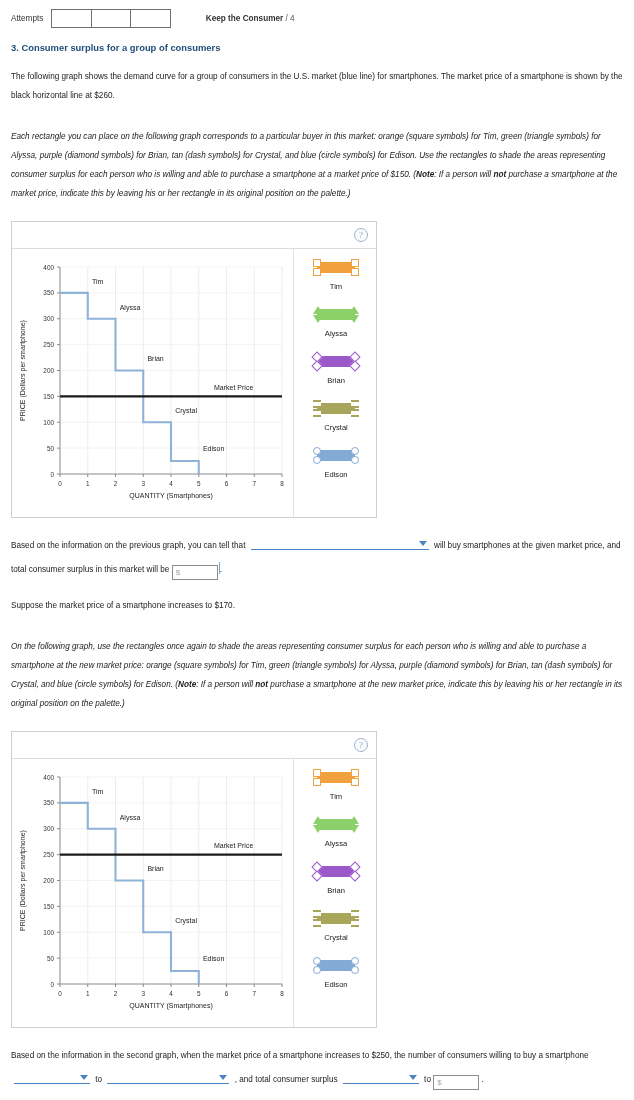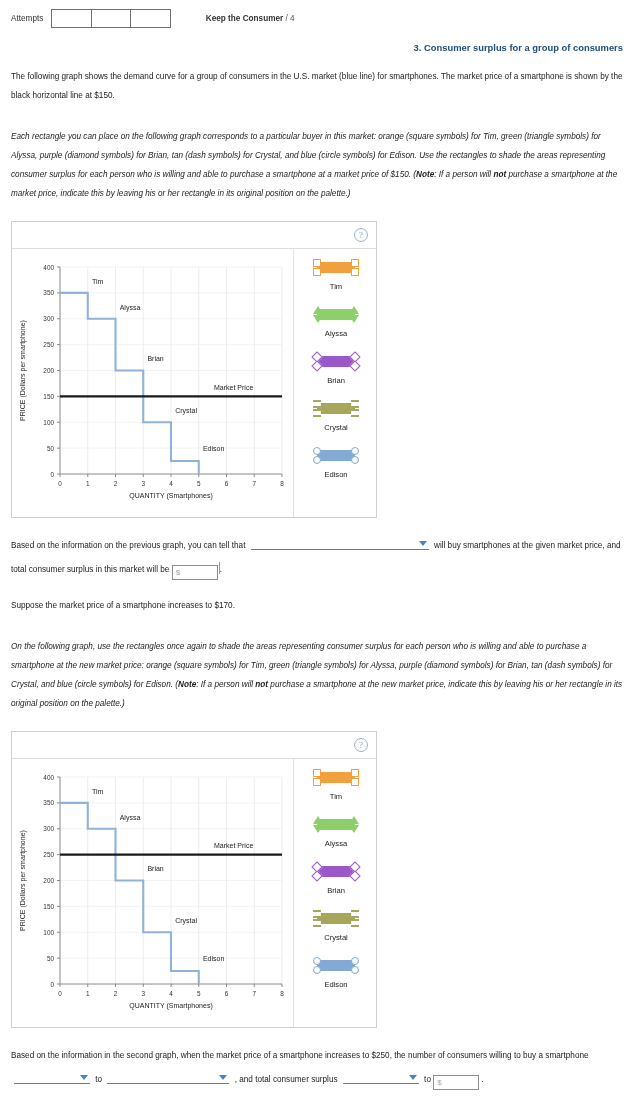--- a/index.html
+++ b/index.html
@@ -39,21 +39,20 @@
   }
   .keep-highest b { font-weight: bold; }
   .keep-highest span.slash { font-weight: normal; color: #555; }
 
   
   .section-heading {
     color: #1f4e79;
     font-weight: bold;
     font-size: 9.4px;
     margin: 12px 0 0 0;
-    text-align: right;
   }
 
   
   p.body-text {
     margin: 14px 0 0 0;
     line-height: 19px;
     font-size: 8.2px;
     color: #222;
   }
   p.italic-text {
@@ -183,21 +182,21 @@
       <span class="attempt-box"></span>
     </span>
     <span class="keep-highest">
       <b>Keep the Consumer</b>
       <span class="slash">/ 4</span>
     </span>
   </div>
 
   <div class="section-heading">3. Consumer surplus for a group of consumers</div>
 
-  <p class="body-text">The following graph shows the demand curve for a group of consumers in the U.S. market (blue line) for smartphones. The market price of a smartphone is shown by the black horizontal line at $150.</p>
+  <p class="body-text">The following graph shows the demand curve for a group of consumers in the U.S. market (blue line) for smartphones. The market price of a smartphone is shown by the black horizontal line at $260.</p>
 
   <p class="italic-text"><span>Each rectangle you can place on the following graph corresponds to a particular buyer in this market: orange (square symbols) for Tim, green (triangle symbols) for Alyssa, purple (diamond symbols) for Brian, tan (dash symbols) for Crystal, and blue (circle symbols) for Edison. Use the rectangles to shade the areas representing consumer surplus for each person who is willing and able to purchase a smartphone at a market price of $150. (</span><b>Note</b><span>: If a person will </span><b>not</b><span> purchase a smartphone at the market price, indicate this by leaving his or her rectangle in its original position on the palette.)</span></p>
 
   <div class="graph-panel">
     <div class="graph-panel-header">
       <div class="help-icon">?</div>
     </div>
     <div class="graph-body">
       <div class="plot-wrap">
         <svg width="278" height="268" viewBox="0 0 278 268">

